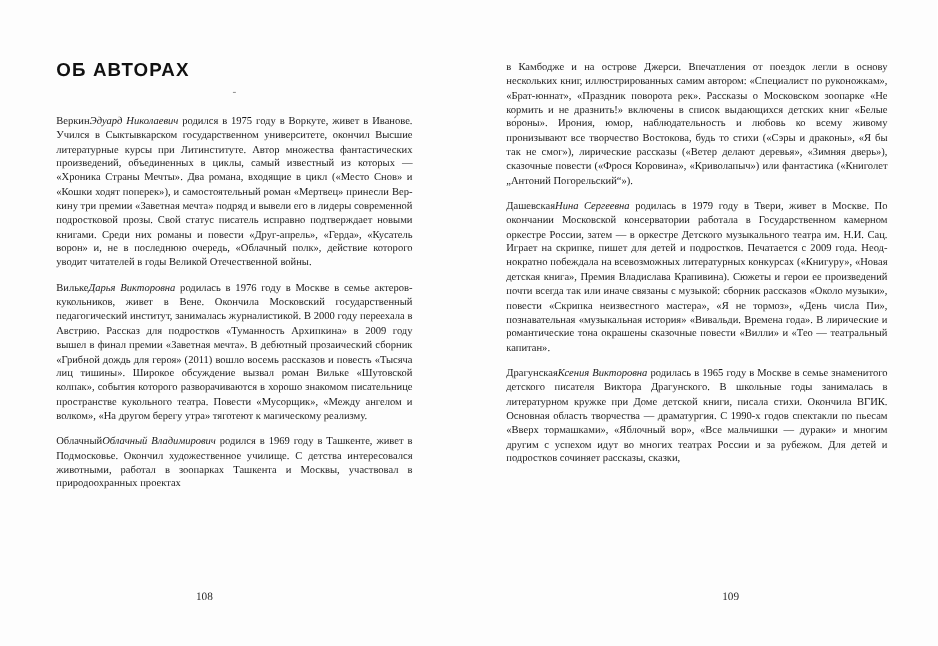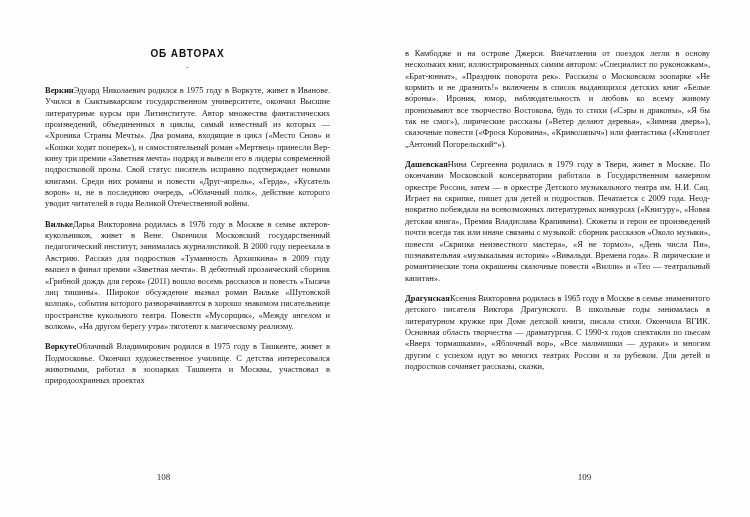--- a/index.html
+++ b/index.html
@@ -34,23 +34,23 @@
   }
   .page-right .page-body {
     left: 30px;
     right: 40px;
     top: 48px;
   }
 
   .section-title {
     font-family: "Liberation Sans", "DejaVu Sans", sans-serif;
     font-weight: bold;
-    font-size: 10px;
+    font-size: 15px;
     letter-spacing: 0.9px;
-    text-align: center;
+    text-align: left;
     margin: 0 0 3px 0;
     color: #111111;
   }
   .title-ornament {
     text-align: center;
     font-size: 9px;
     line-height: 10px;
     color: #7a7a7a;
     margin: 0 0 13px 0;
     height: 10px;
@@ -61,23 +61,24 @@
     font-size: 8.45px;
     line-height: 11.35px;
     text-align: justify;
     text-justify: inter-word;
     hyphens: manual;
     -webkit-hyphens: manual;
   }
   .entry:last-child { margin-bottom: 0; }
 
   .surname {
-    font-weight: bold;
+    font-weight: normal;
   }
   .given {
+    font-style: italic;
   }
 
   .folio {
     position: absolute;
     bottom: 35px;
     width: 100%;
     text-align: center;
     font-size: 9px;
     color: #2a2a2a;
     font-family: "Liberation Serif", "DejaVu Serif", serif;
@@ -99,21 +100,21 @@
 
       <p class="entry">
         <span class="surname">Веркин</span><span class="given">Эдуард Николаевич</span><span> родился в 1975 году в Воркуте, живет в Иванове. Учился в Сыктывкарском государственном универси­тете, окончил Высшие литературные курсы при Литинституте. Автор множества фантастических произведений, объединенных в циклы, самый известный из которых — «Хроника Страны Меч­ты». Два романа, входящие в цикл («Место Снов» и «Кошки ходят поперек»), и самостоятельный роман «Мертвец» принесли Вер­кину три премии «Заветная мечта» подряд и вывели его в лидеры современной подростковой прозы. Свой статус писатель исправ­но подтверждает новыми книгами. Среди них романы и повес­ти «Друг-апрель», «Герда», «Кусатель ворон» и, не в последнюю очередь, «Облачный полк», действие которого уводит читателей в годы Великой Отечественной войны.</span>
       </p>
 
       <p class="entry">
         <span class="surname">Вильке</span><span class="given">Дарья Викторовна</span><span> родилась в 1976 году в Москве в семье актеров-кукольников, живет в Вене. Окончила Московский го­сударственный педагогический институт, занималась журнали­стикой. В 2000 году переехала в Австрию. Рассказ для подрост­ков «Туманность Архипкина» в 2009 году вышел в финал премии «Заветная мечта». В дебютный прозаический сборник «Грибной дождь для героя» (2011) вошло восемь рассказов и повесть «Ты­сяча лиц тишины». Широкое обсуждение вызвал роман Вильке «Шутовской колпак», события которого разворачиваются в хоро­шо знакомом писательнице пространстве кукольного театра. По­вести «Мусорщик», «Между ангелом и волком», «На другом бере­гу утра» тяготеют к магическому реализму.</span>
       </p>
 
       <p class="entry">
-        <span class="surname">Воркуте</span><span class="given">Облачный Владимирович</span><span> родился в 1975 году в Таш­кенте, живет в Подмосковье. Окончил художественное учили­ще. С детства интересовался животными, работал в зоопарках Ташкента и Москвы, участвовал в природоохранных проектах</span>
+        <span class="surname">Облачный</span><span class="given">Облачный Владимирович</span><span> родился в 1969 году в Таш­кенте, живет в Подмосковье. Окончил художественное учили­ще. С детства интересовался животными, работал в зоопарках Ташкента и Москвы, участвовал в природоохранных проектах</span>
       </p>
 
     </div>
 
     <div class="folio">108</div>
   </div>
 
   <div class="page page-right">
     <div class="page-body">
 

